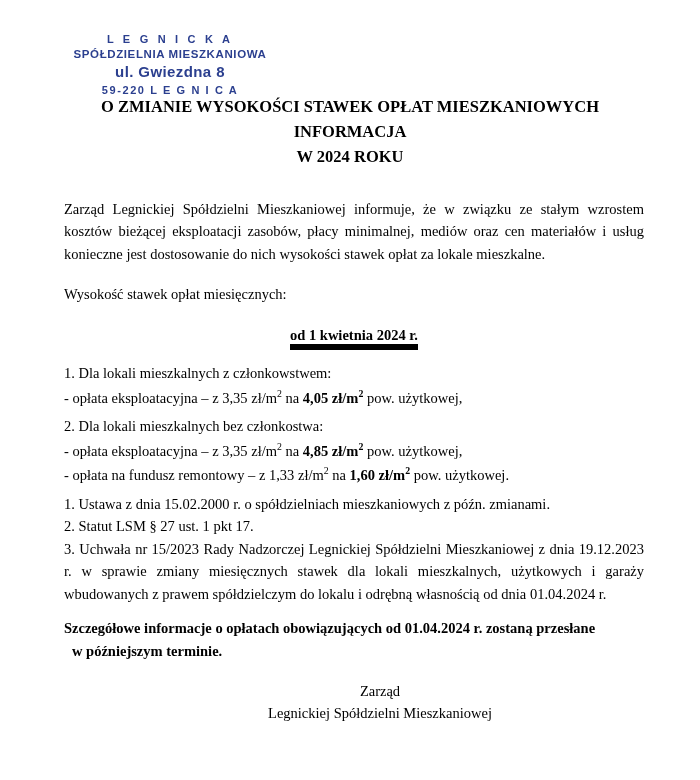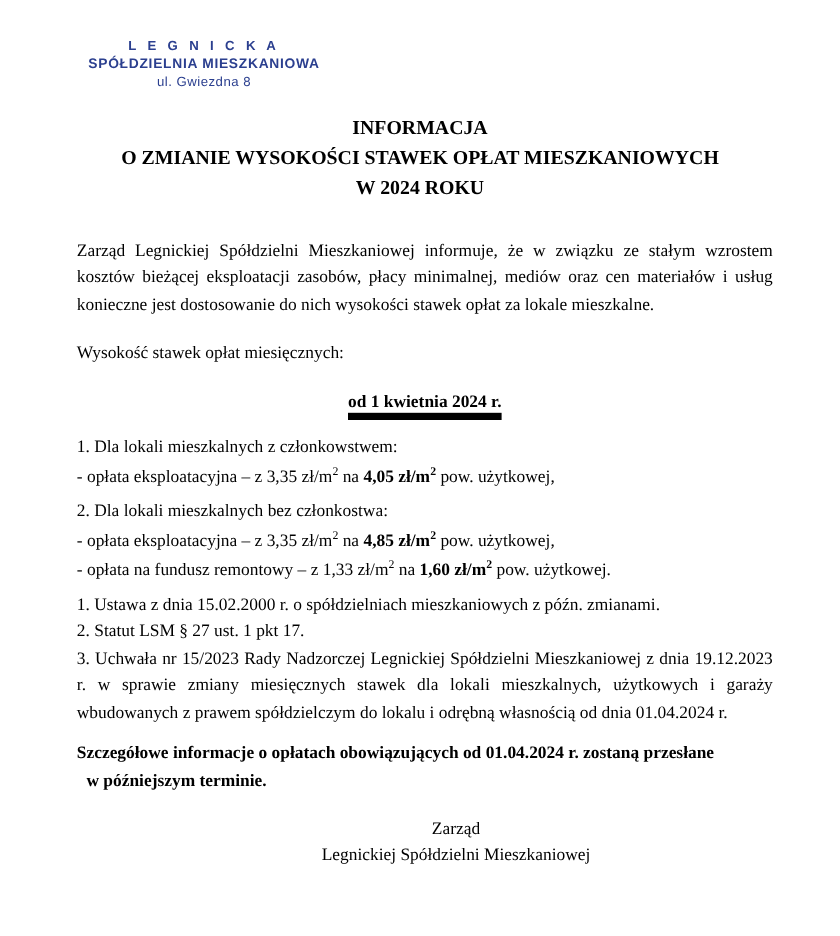--- a/index.html
+++ b/index.html
@@ -35,23 +35,23 @@
   }
   .lh-line1 {
     font-size: 11px;
     letter-spacing: 3.2px;
   }
   .lh-line2 {
     font-size: 11.5px;
     letter-spacing: 0.6px;
   }
   .lh-line3 {
-    font-size: 11px;
+    font-size: 15px;
     letter-spacing: 0.4px;
-    font-weight: normal;
+    font-weight: bold;
   }
   .lh-line4 {
     font-size: 11px;
     letter-spacing: 1.6px;
   }
 
   
   .title-block {
     position: absolute;
     left: 0;
@@ -154,25 +154,26 @@
 </style>
 </head>
 <body>
 
 <div class="page">
 
   <div class="letterhead">
     <div class="lh-line1">L E G N I C K A</div>
     <div class="lh-line2">SPÓŁDZIELNIA MIESZKANIOWA</div>
     <div class="lh-line3">ul. Gwiezdna 8</div>
+    <div class="lh-line4">59-220  L E G N I C A</div>
   </div>
 
   <div class="title-block">
+    <div>O ZMIANIE WYSOKOŚCI STAWEK OPŁAT MIESZKANIOWYCH</div>
     <div>INFORMACJA</div>
-    <div>O ZMIANIE WYSOKOŚCI STAWEK OPŁAT MIESZKANIOWYCH</div>
     <div>W 2024 ROKU</div>
   </div>
 
   <div class="body-block">
 
     <p class="para">Zarząd Legnickiej Spółdzielni Mieszkaniowej informuje, że w związku ze stałym wzrostem kosztów bieżącej eksploatacji zasobów, płacy minimalnej, mediów oraz cen materiałów i usług konieczne jest dostosowanie do nich wysokości stawek opłat za lokale mieszkalne.</p>
 
     <p class="para no-justify spaced">Wysokość stawek opłat miesięcznych:</p>
 
     <p class="center-underline">

